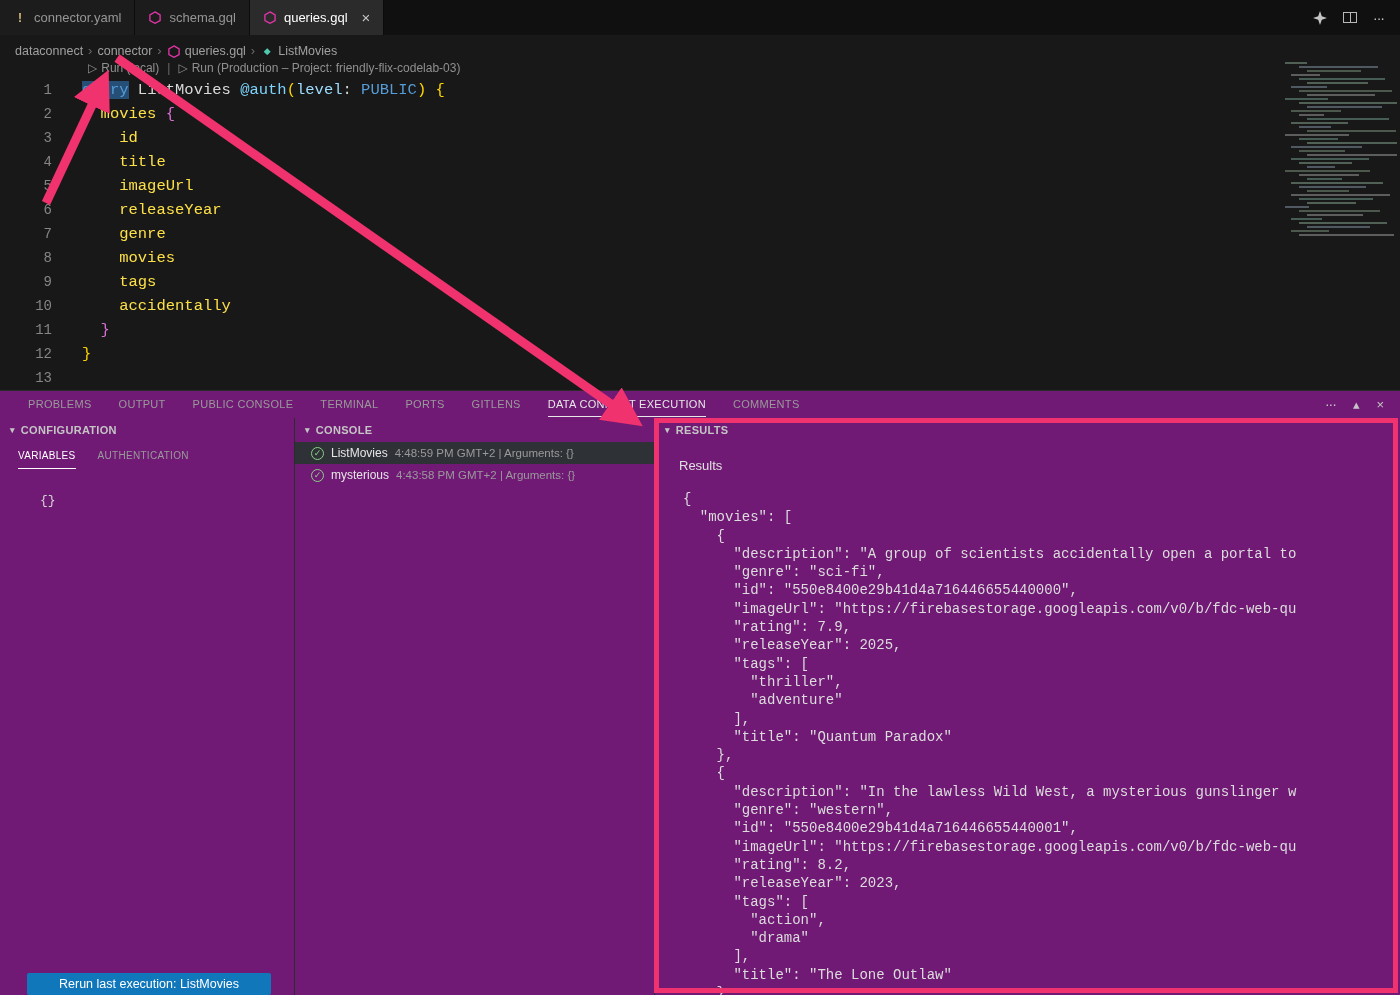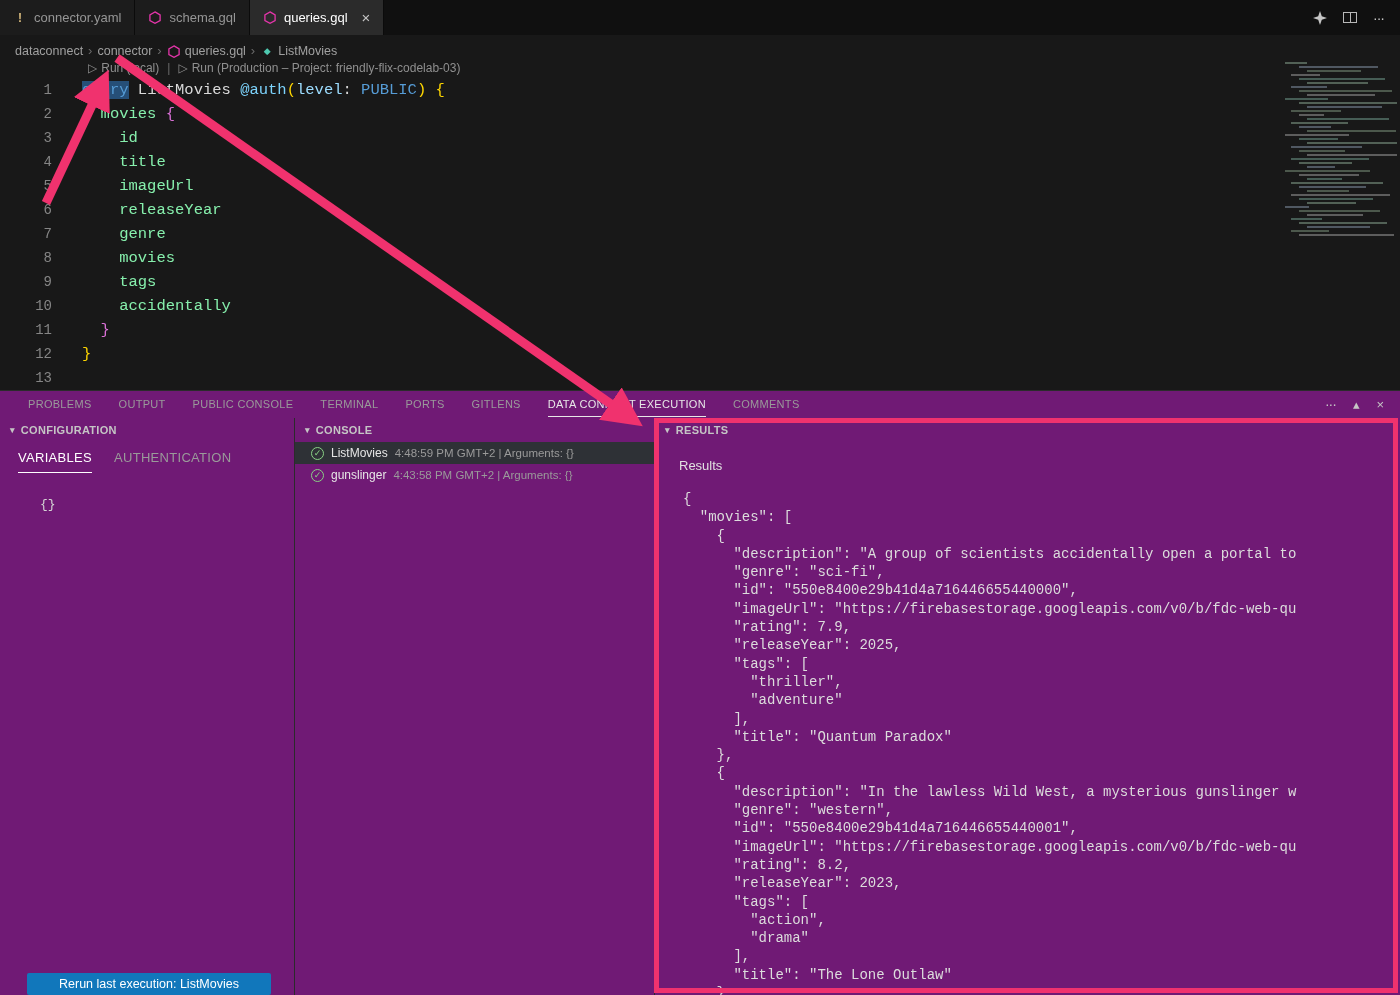--- a/index.html
+++ b/index.html
@@ -32,42 +32,42 @@
   .lens-div{color:#6b6b6b}
   #code-lines{font-family:"Liberation Mono","DejaVu Sans Mono",monospace}
   .code-row{display:flex;height:24px;line-height:24px}
   .gutter{width:52px;text-align:right;color:#858585;font-size:14px;flex:none}
   .code{margin-left:30px;font-size:15.5px;white-space:pre}
   .tok-plain{color:#d4d4d4}
   .tok-kw{color:#569cd6}
   .tok-type{color:#dadada}
   .tok-deco{color:#7dd3fc}
   .tok-attr{color:#9cdcfe}
-  .tok-field{color:#86efac}
+  .tok-field{color:#fde047}
   .tok-b1{color:#ffd700}
   .tok-b2{color:#da70d6}
   .sel{background:#264f78}
   #minimap{position:absolute;right:3px;top:2px;width:114px;height:188px;overflow:hidden}
   .mm-line{height:2px;margin-top:2px;opacity:.85}
 
   
   #panel{position:absolute;top:390px;left:0;right:0;bottom:0;background:#701a75;border-top:1px solid #2b2b2b}
   #panel-tabs-row{height:26px;display:flex;align-items:center}
   #panel-tabs{display:flex;align-items:stretch;gap:27px;padding-left:28px;height:26px}
   .ptab{display:flex;align-items:center;font-size:11px;letter-spacing:.3px;color:#9a9a9a;cursor:pointer;border-bottom:1px solid transparent}
   .ptab.active{color:#e7e7e7;border-bottom-color:#e7e7e7}
   #panel-actions{margin-left:auto;display:flex;gap:17px;padding-right:16px;color:#c5c5c5;font-size:13px;align-items:center}
   #panel-body{position:absolute;top:27px;left:0;right:0;bottom:0;display:flex}
   #col-config{width:295px;border-right:1px solid #2b2b2b;position:relative}
   #col-history{width:360px;border-right:1px solid #2b2b2b}
   #col-results{flex:1;position:relative;overflow:hidden}
   .sec-head{height:24px;display:flex;align-items:center;gap:6px;padding-left:10px;font-size:11px;font-weight:700;color:#c5c5c5;letter-spacing:.3px;cursor:pointer}
   .chev{font-size:9px;color:#c5c5c5}
 
-  #config-tabs{display:flex;gap:22px;padding-left:18px;margin-top:8px;font-size:13px;letter-spacing:.3px}
+  #config-tabs{display:flex;gap:22px;padding-left:18px;margin-top:8px;font-size:10px;letter-spacing:.3px}
   .ctab{padding-bottom:7px;color:#9a9a9a;border-bottom:1px solid transparent;cursor:pointer}
   .ctab.active{color:#fff;border-bottom-color:#fff}
   #config-content{margin:24px 0 0 40px;font-family:"Liberation Mono",monospace;font-size:13px;color:#d4d4d4}
 
   .hist-item{height:22px;display:flex;align-items:center;gap:7px;padding-left:16px;cursor:pointer;white-space:nowrap;overflow:hidden}
   .hist-item.selected{background:#2e3136}
   .hist-check{width:13px;height:13px;border:1px solid #89d185;border-radius:50%;color:#89d185;font-size:9px;display:flex;align-items:center;justify-content:center;flex:none;line-height:1}
   .hist-name{color:#e6e6e6;font-size:12px}
   .hist-meta{color:#9a9a9a;font-size:11.5px}
 
@@ -294,21 +294,21 @@
         <span>CONSOLE</span>
       </div>
       <div id="history-items">
           <div class="hist-item selected">
             <span class="hist-check">✓</span>
             <span class="hist-name">ListMovies</span>
             <span class="hist-meta">4:48:59 PM GMT+2 | Arguments: {}</span>
           </div>
           <div class="hist-item">
             <span class="hist-check">✓</span>
-            <span class="hist-name">gunslinger</span>
+            <span class="hist-name">mysterious</span>
             <span class="hist-meta">4:43:58 PM GMT+2 | Arguments: {}</span>
           </div>
         </div>
     </div>
 
     <div id="col-results">
       <div class="sec-head">
         <span class="chev">▾</span>
         <span>RESULTS</span>
       </div>

